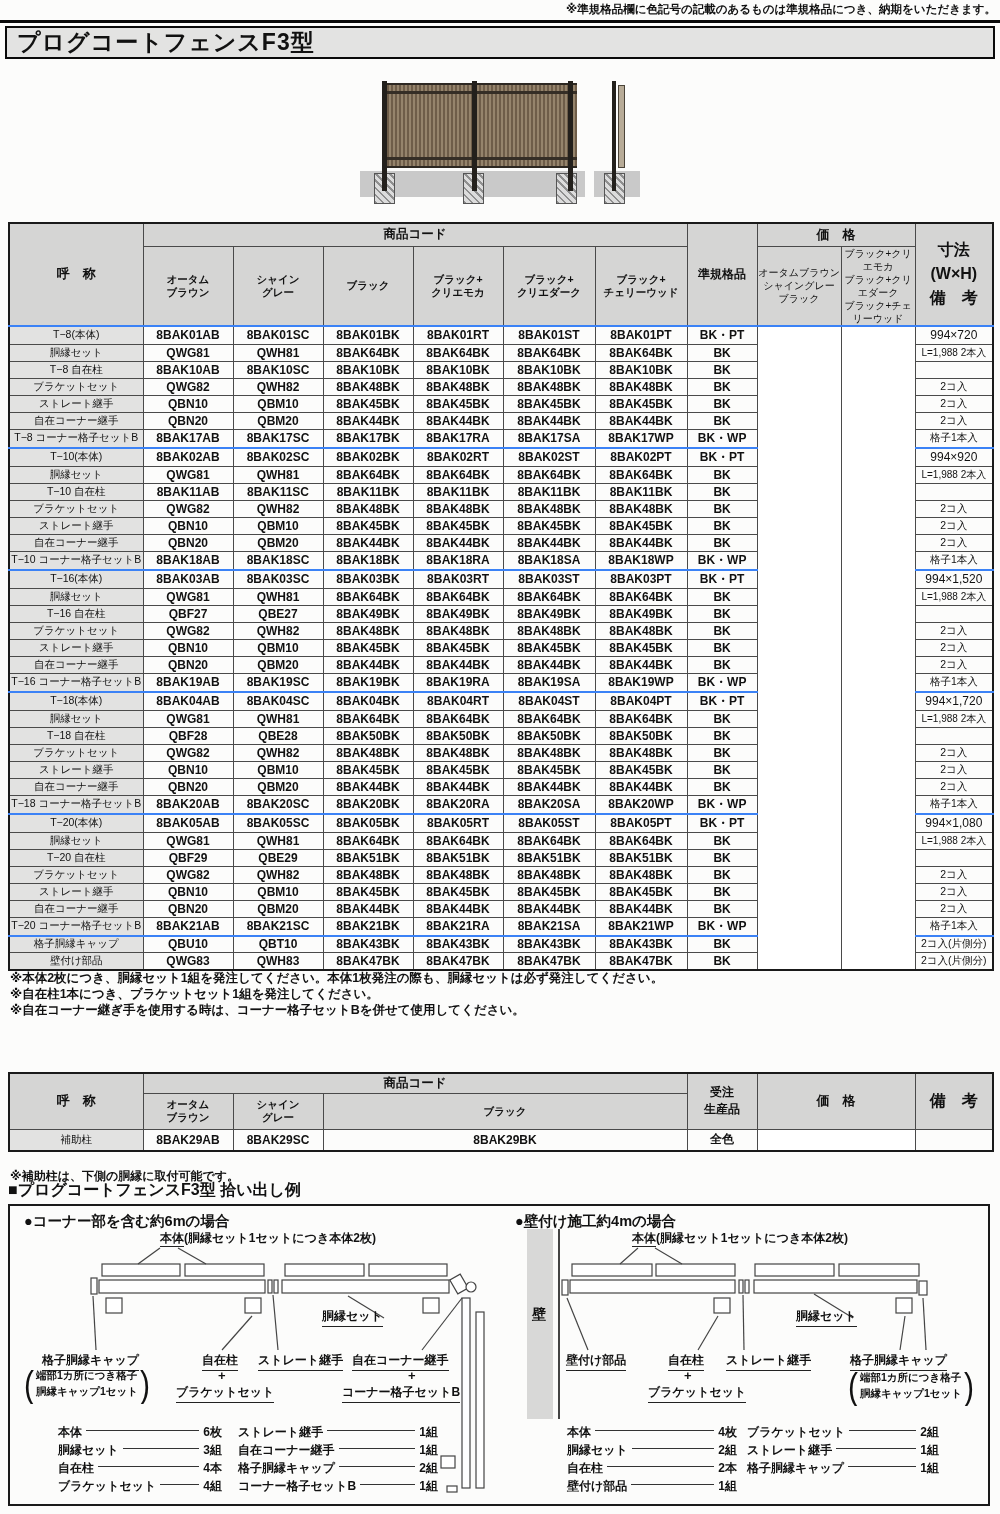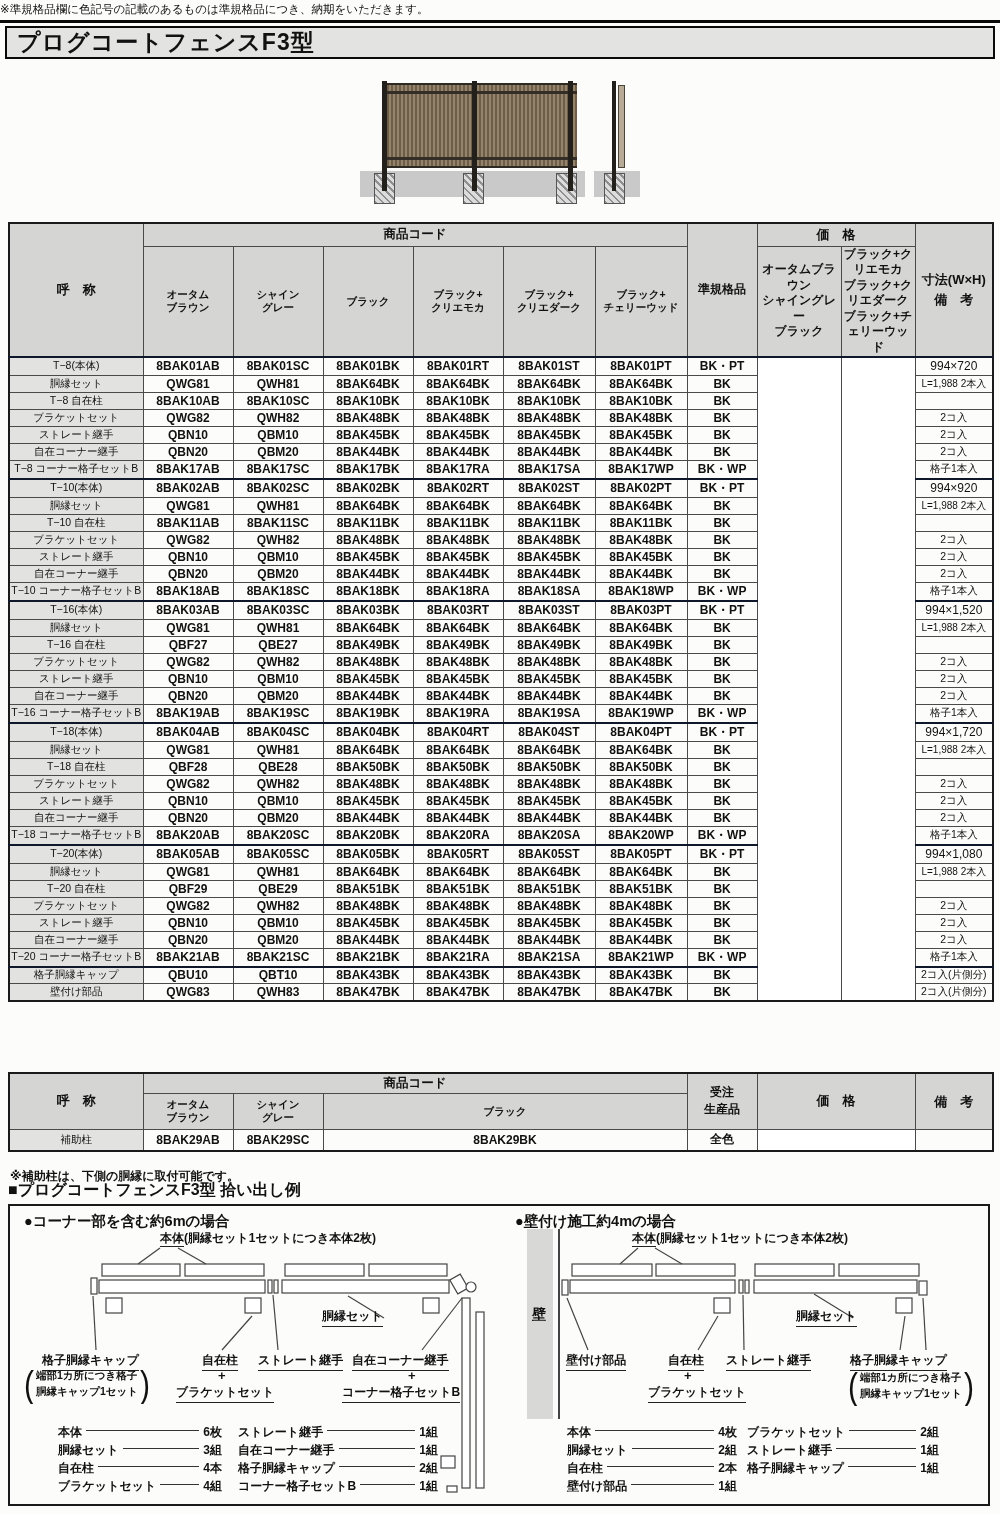--- a/index.html
+++ b/index.html
@@ -1,20 +1,20 @@
 <!DOCTYPE html>
 <html><head>
 <meta charset="utf-8">
 <style>
   * { margin:0; padding:0; box-sizing:border-box; }
   html,body { background:#fff; }
   body { font-family:"Liberation Sans","DejaVu Sans",sans-serif; color:#111; }
   #page { position:relative; width:1000px; height:1514px; background:#fcfcfb; overflow:hidden; }
 
-  .top-note { position:absolute; top:2px; left:0; width:996px; font-size:11.5px; font-weight:normal; }
+  .top-note { position:absolute; top:2px; left:0; width:996px; text-align:right; font-size:11.5px; font-weight:bold; }
   .top-rule { position:absolute; top:20px; left:0; width:1000px; height:3px; background:#0a0a0a; }
 
   .title-bar { position:absolute; top:26px; left:5px; width:990px; height:33px; background:#e3e3e2;
     border:2.5px solid #0a0a0a; display:flex; align-items:center; padding:0 10px; gap:20px; }
   .title-main { font-size:23px; font-weight:bold; letter-spacing:1px; white-space:nowrap; }
   .title-colors { font-size:11.5px; font-weight:bold; white-space:nowrap; }
 
   
   .illustration { position:absolute; top:60px; left:0; width:1000px; height:160px; }
   .illustration > div { position:absolute; }
@@ -40,31 +40,31 @@
   table { border-collapse:collapse; table-layout:fixed; }
   .main-table table { width:984px; border:2px solid #1a1a1a; }
   th,td { border:1px solid #4a4a4a; text-align:center; vertical-align:middle; overflow:hidden; white-space:nowrap; }
   th { background:#d5d5d4; font-weight:bold; }
   .pre { white-space:pre-line; }
   .h-name { font-size:13px; }
   .h-code { font-size:12.5px; height:23px; }
   .h-color { font-size:10.5px; line-height:1.2; height:53px; }
   .h-semi { font-size:12px; }
   .h-price { font-size:13px; }
-  .h-psub { font-size:12px; line-height:1.3; font-weight:bold; }
-  .h-dims { font-size:13px; line-height:1.5; }
+  .h-psub { font-size:10px; line-height:1.3; font-weight:normal; }
+  .h-dims { font-size:16px; line-height:1.5; }
   .main-table td { height:17px; }
   .c-name { background:#e2e2e1; font-size:10.5px; }
   .c-code { font-size:12px; font-weight:bold; }
   .c-semi { font-size:12px; font-weight:bold; }
   .c-price { background:#fff; }
   .c-note { font-size:10.5px; }
   .c-note.dim { font-size:12px; }
   .c-note.small { font-size:10px; }
-  tr.block-start td { border-top:2px solid #0f172a; }
+  tr.block-start td { border-top:2px solid #3b82f6; }
 
   .order-notes { position:absolute; top:970px; left:10px; font-size:12.5px; font-weight:bold; line-height:16px; }
 
   .opt-header { position:absolute; top:1040px; left:8px; width:984px; display:flex; justify-content:space-between; align-items:flex-end; }
   .opt-title { font-size:16px; font-weight:bold; }
   .opt-note { font-size:11px; font-weight:bold; }
   .opt-table { position:absolute; top:1072px; left:8px; }
   .opt-table table { width:984px; border:2px solid #1a1a1a; }
   .opt-table .h-code { height:20px; }
   .opt-table .h-color { height:36px; }
@@ -568,20 +568,25 @@
             <td class="c-code">8BAK47BK</td>
             <td class="c-code">8BAK47BK</td>
             <td class="c-code">8BAK47BK</td>
             <td class="c-semi">BK</td>
             <td class="c-note">2コ入(片側分)</td>
           </tr>
         </tbody>
     </table>
   </div>
 
+  <div class="order-notes">
+      <div class="note-line">※本体2枚につき、胴縁セット1組を発注してください。本体1枚発注の際も、胴縁セットは必ず発注してください。</div>
+      <div class="note-line">※自在柱1本につき、ブラケットセット1組を発注してください。</div>
+      <div class="note-line">※自在コーナー継ぎ手を使用する時は、コーナー格子セットBを併せて使用してください。</div>
+    </div>
 
 
   <div class="opt-table">
     <table>
       <colgroup>
         <col style="width:134px">
           <col style="width:90px">
           <col style="width:90px">
           <col style="width:364px">
         <col style="width:70px">

